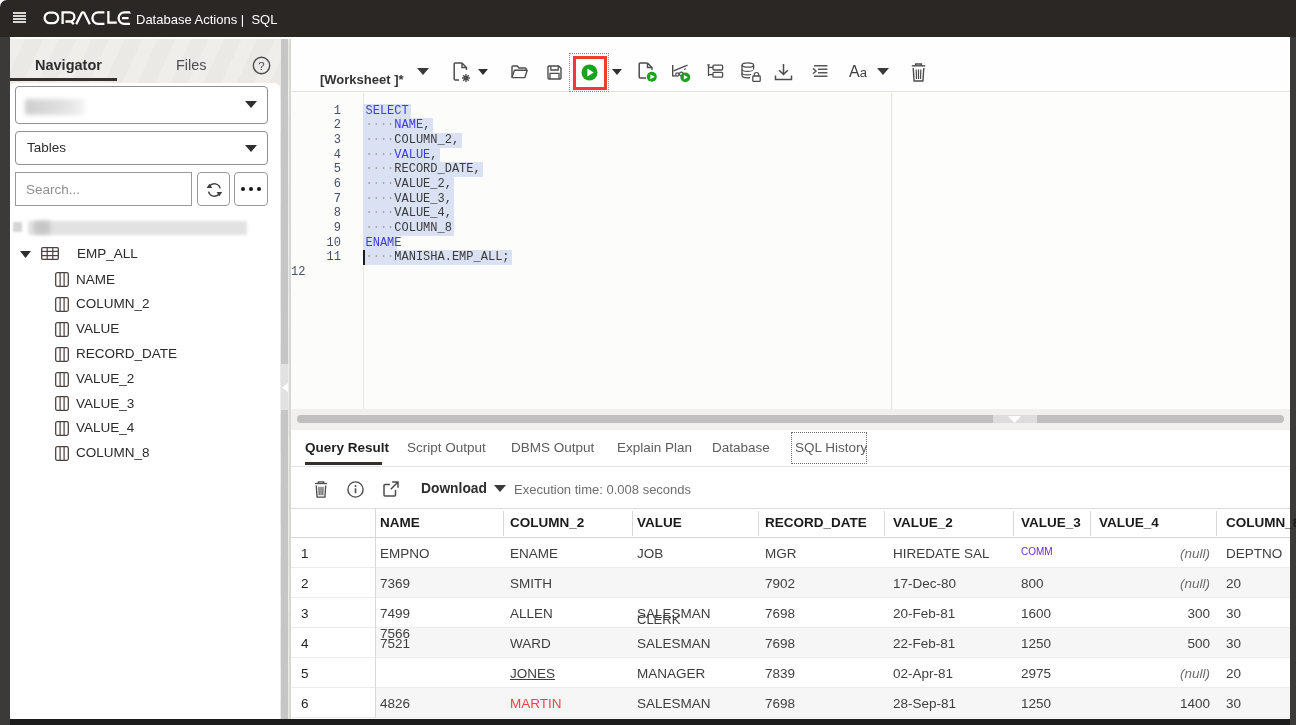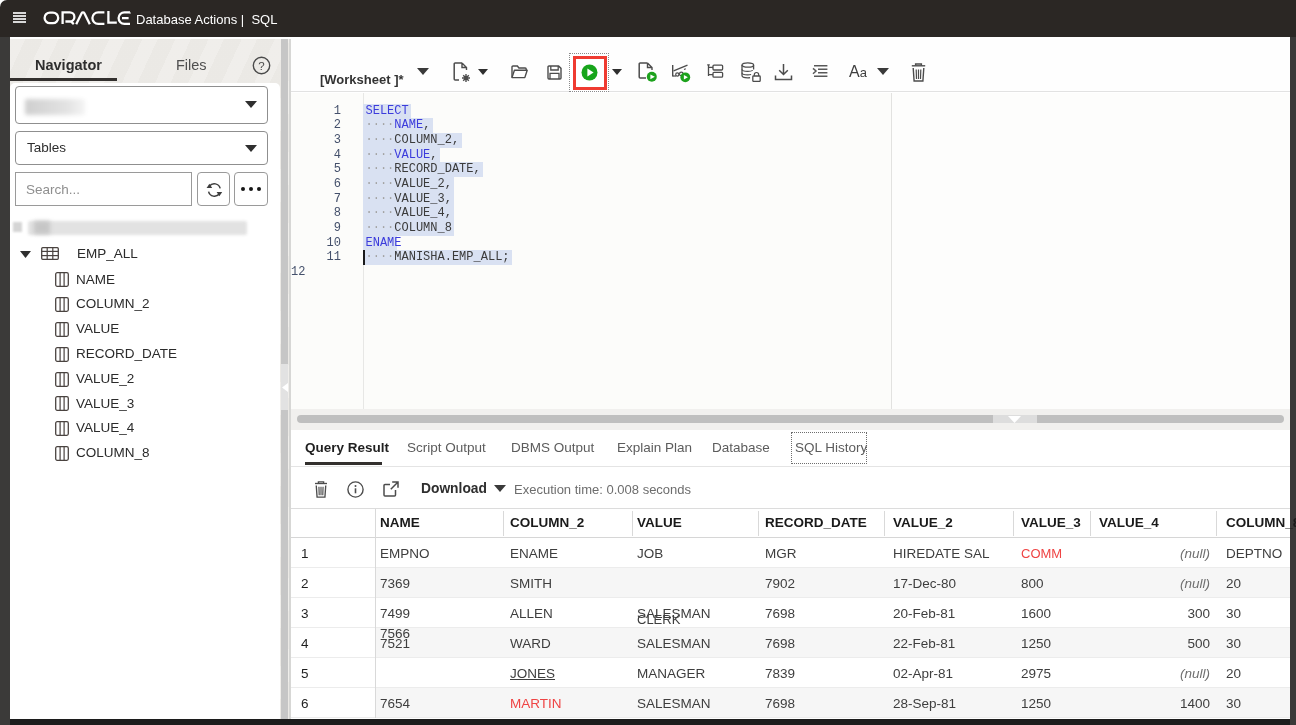--- a/index.html
+++ b/index.html
@@ -355,21 +355,21 @@
 <div class="abs" style="left:893px;top:515px;font-size:13.5px;font-weight:bold;color:#1a1a1a;white-space:nowrap;">VALUE_2</div>
 <div class="abs" style="left:1021px;top:515px;font-size:13.5px;font-weight:bold;color:#1a1a1a;white-space:nowrap;">VALUE_3</div>
 <div class="abs" style="left:1099px;top:515px;font-size:13.5px;font-weight:bold;color:#1a1a1a;white-space:nowrap;">VALUE_4</div>
 <div class="abs" style="left:1226px;top:515px;font-size:13.5px;font-weight:bold;color:#1a1a1a;white-space:nowrap;">COLUMN_8</div>
 <div class="abs" style="left:301px;top:546px;font-size:13.5px;color:#1f1f1f;">1</div>
 <div class="abs" style="left:380px;top:546px;font-size:13.5px;color:#3e3e3e;white-space:nowrap;">EMPNO</div>
 <div class="abs" style="left:510px;top:546px;font-size:13.5px;color:#3e3e3e;white-space:nowrap;">ENAME</div>
 <div class="abs" style="left:637px;top:546px;font-size:13.5px;color:#3e3e3e;white-space:nowrap;">JOB</div>
 <div class="abs" style="left:765px;top:546px;font-size:13.5px;color:#3e3e3e;white-space:nowrap;">MGR</div>
 <div class="abs" style="left:893px;top:546px;font-size:13.5px;color:#3e3e3e;white-space:nowrap;">HIREDATE SAL</div>
-<div class="abs" style="left:1021px;top:546px;font-size:13px;color:#ef4444;white-space:nowrap;">COMM</div>
+<div class="abs" style="left:1021px;top:546px;font-size:10px;color:#6d28d9;white-space:nowrap;">COMM</div>
 <div class="abs" style="left:1090px;top:546px;width:120px;text-align:right;font-size:13.5px;font-style:italic;color:#6f6f6f;">(null)</div>
 <div class="abs" style="left:1226px;top:546px;font-size:13.5px;color:#3e3e3e;white-space:nowrap;">DEPTNO</div>
 <div class="abs" style="left:291px;top:567px;width:999px;height:1px;background:#ececec;"></div>
 <div class="abs" style="left:375px;top:568px;width:915px;height:30px;background:#f6f6f6;"></div>
 <div class="abs" style="left:301px;top:576px;font-size:13.5px;color:#1f1f1f;">2</div>
 <div class="abs" style="left:380px;top:576px;font-size:13.5px;color:#3e3e3e;white-space:nowrap;">7369</div>
 <div class="abs" style="left:510px;top:576px;font-size:13.5px;color:#3e3e3e;white-space:nowrap;">SMITH</div>
 <div class="abs" style="left:637px;top:576px;font-size:13px;color:#3e3e3e;white-space:nowrap;margin-top:36px;">CLERK</div>
 <div class="abs" style="left:765px;top:576px;font-size:13.5px;color:#3e3e3e;white-space:nowrap;">7902</div>
 <div class="abs" style="left:893px;top:576px;font-size:13.5px;color:#3e3e3e;white-space:nowrap;">17-Dec-80</div>
@@ -403,21 +403,21 @@
 <div class="abs" style="left:510px;top:666px;font-size:13.5px;color:#3e3e3e;white-space:nowrap;text-decoration:underline;">JONES</div>
 <div class="abs" style="left:637px;top:666px;font-size:13.5px;color:#3e3e3e;white-space:nowrap;">MANAGER</div>
 <div class="abs" style="left:765px;top:666px;font-size:13.5px;color:#3e3e3e;white-space:nowrap;">7839</div>
 <div class="abs" style="left:893px;top:666px;font-size:13.5px;color:#3e3e3e;white-space:nowrap;">02-Apr-81</div>
 <div class="abs" style="left:1021px;top:666px;font-size:13.5px;color:#3e3e3e;white-space:nowrap;">2975</div>
 <div class="abs" style="left:1090px;top:666px;width:120px;text-align:right;font-size:13.5px;font-style:italic;color:#6f6f6f;">(null)</div>
 <div class="abs" style="left:1226px;top:666px;font-size:13.5px;color:#3e3e3e;white-space:nowrap;">20</div>
 <div class="abs" style="left:291px;top:687px;width:999px;height:1px;background:#ececec;"></div>
 <div class="abs" style="left:375px;top:688px;width:915px;height:30px;background:#f6f6f6;"></div>
 <div class="abs" style="left:301px;top:696px;font-size:13.5px;color:#1f1f1f;">6</div>
-<div class="abs" style="left:380px;top:696px;font-size:13.5px;color:#3e3e3e;white-space:nowrap;">7654</div>
+<div class="abs" style="left:380px;top:696px;font-size:13.5px;color:#3e3e3e;white-space:nowrap;">4826</div>
 <div class="abs" style="left:510px;top:696px;font-size:13.5px;color:#ef4444;white-space:nowrap;">MARTIN</div>
 <div class="abs" style="left:637px;top:696px;font-size:13.5px;color:#3e3e3e;white-space:nowrap;">SALESMAN</div>
 <div class="abs" style="left:765px;top:696px;font-size:13.5px;color:#3e3e3e;white-space:nowrap;">7698</div>
 <div class="abs" style="left:893px;top:696px;font-size:13.5px;color:#3e3e3e;white-space:nowrap;">28-Sep-81</div>
 <div class="abs" style="left:1021px;top:696px;font-size:13.5px;color:#3e3e3e;white-space:nowrap;">1250</div>
 <div class="abs" style="left:1090px;top:696px;width:120px;text-align:right;font-size:13.5px;color:#3e3e3e;">1400</div>
 <div class="abs" style="left:1226px;top:696px;font-size:13.5px;color:#3e3e3e;white-space:nowrap;">30</div>
 <div class="abs" style="left:291px;top:717px;width:999px;height:1px;background:#ececec;"></div>
 <div class="abs" style="left:375px;top:509px;width:1px;height:209px;background:#d9d9d9;"></div>
 

